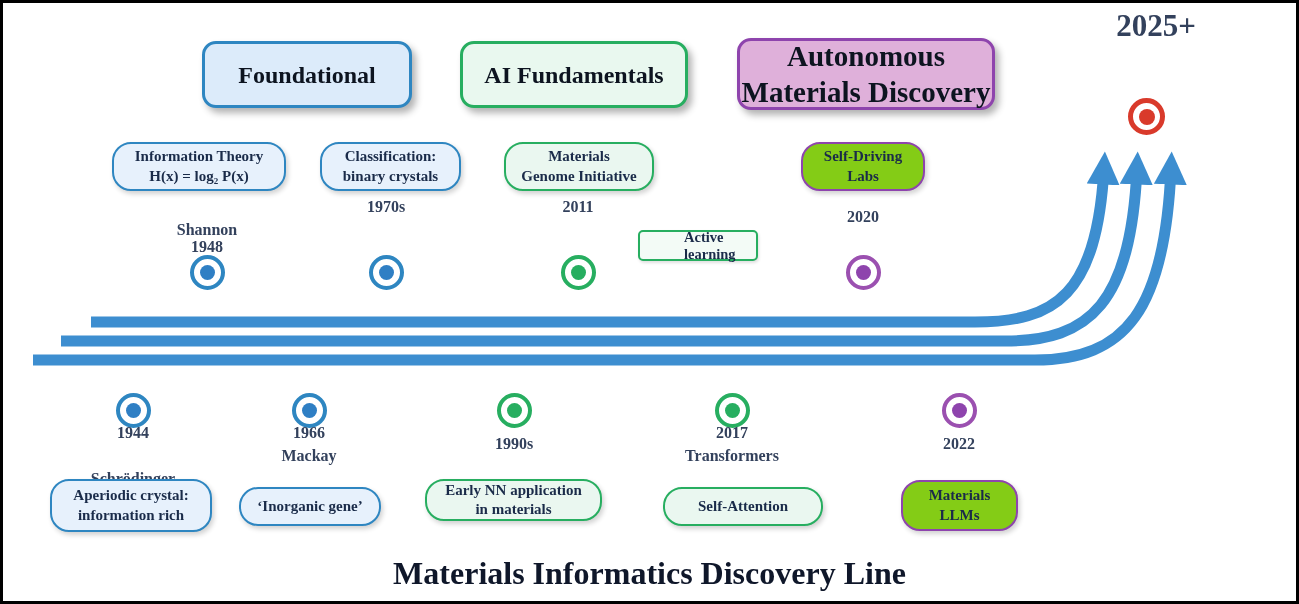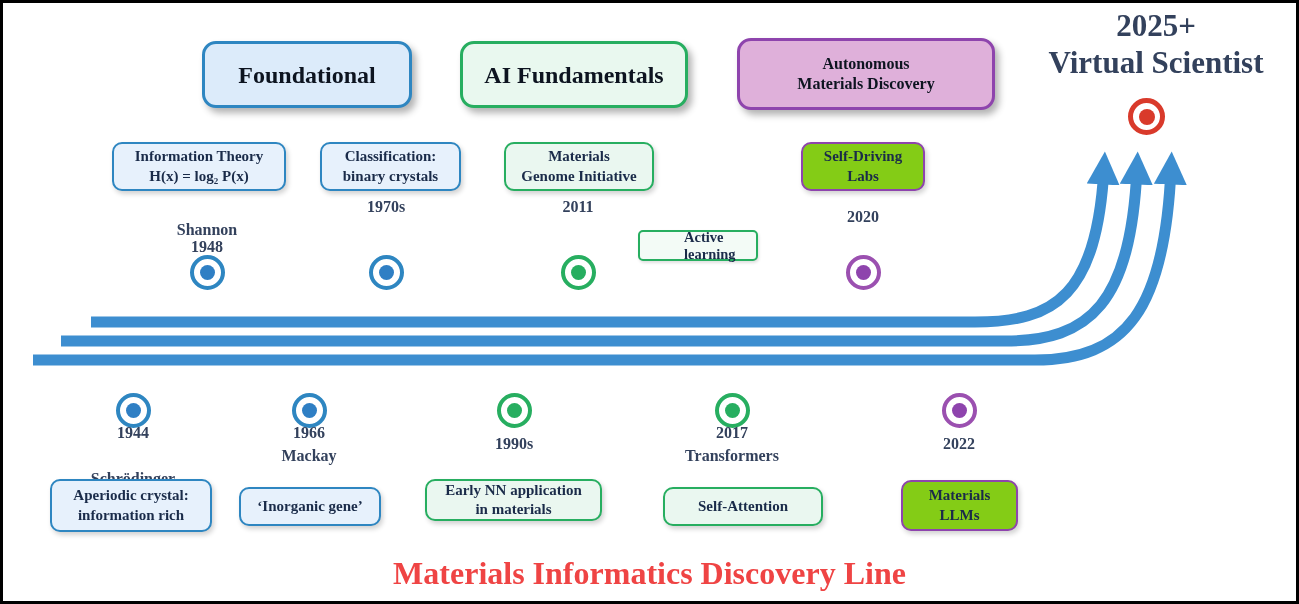--- a/index.html
+++ b/index.html
@@ -10,21 +10,21 @@
   }
   .canvas {
     position:relative; width:1299px; height:604px; background:#fff;
     border:3px solid #000; overflow:hidden;
     font-family:"Liberation Serif", serif;
   }
   svg.arrows { position:absolute; left:0; top:0; }
   .ebox {
     position:absolute; display:flex; flex-direction:column;
     justify-content:center; align-items:center; text-align:center;
-    font-weight:700; border-radius:10px; line-height:1.3;
+    font-weight:700; border-radius:19px; line-height:1.3;
   }
   .header-box { font-size:24px; border-radius:14px; line-height:1.25;
     box-shadow:4px 5px 7px rgba(0,0,0,.30); color:#0d1420; }
   .small-box { font-size:15px; box-shadow:2px 3px 5px rgba(0,0,0,.18); color:#1a2b49; }
   .blue-box   { border:2px solid var(--blue);   background:#e7f1fc; }
   .green-box  { border:2px solid var(--green);  background:#eaf7f0; }
   .purple-box { border:2px solid var(--purple); background:#84cc16; }
   .header-box.blue-box   { border-width:3px; background:#dcebfa; }
   .header-box.green-box  { border-width:3px; background:#e9f8ef; }
   .header-box.purple-box { border-width:3px; background:#dfb0da; }
@@ -38,21 +38,21 @@
     display:flex; align-items:center; justify-content:center; }
   .ring .dot { width:15px; height:15px; border-radius:50%; }
   .ring-blue   { border-color:var(--blue); }    .ring-blue .dot   { background:#2f7fc4; }
   .ring-green  { border-color:var(--green); }   .ring-green .dot  { background:var(--green); }
   .ring-purple { border-color:#9b50b0; }        .ring-purple .dot { background:var(--purple); }
   .ring-red    { border-width:5px; border-color:var(--target_red); }
   .ring-red .dot { width:16px; height:16px; background:var(--target_red); }
   .future { position:absolute; text-align:center; font-weight:700;
     font-size:31px; color:var(--dark_text); line-height:1.18; }
   .title { position:absolute; left:50%; transform:translateX(-50%);
-    font-weight:700; font-size:32px; color:#ef4444; white-space:nowrap; }
+    font-weight:700; font-size:32px; color:#0f172a; white-space:nowrap; }
 </style>
 </head>
 <body>
 
 <div class="canvas">
 
   <svg class="arrows" width="1299" height="604" viewBox="0 0 1299 604">
     <defs>
       <marker id="ah" viewBox="0 0 3 3" markerWidth="3" markerHeight="3" refX="1.5" refY="1.5" orient="auto">
         <path d="M0,0 L3,1.5 L0,3 Z" style="fill:var(--arrow_blue)"></path>
@@ -62,28 +62,27 @@
     <path d="M 58 338 H 1002 C 1087 338 1128 300 1134 165" fill="none" style="stroke:var(--arrow_blue)" stroke-width="11" marker-end="url(#ah)"></path>
     <path d="M 30 357 H 1032 C 1122 357 1162 308 1168 165" fill="none" style="stroke:var(--arrow_blue)" stroke-width="11" marker-end="url(#ah)"></path>
   </svg>
 
   <div class="ebox header-box green-box" style="left:457px; top:38px; width:228px; height:67px;">
     <span>AI Fundamentals</span>
   </div>
   <div class="ebox header-box blue-box" style="left:199px; top:38px; width:210px; height:67px;">
     <span>Foundational</span>
   </div>
-  <div class="ebox header-box purple-box" style="left:734px; top:35px; width:258px; height:72px; font-size:16px;">
+  <div class="ebox header-box purple-box" style="left:734px; top:35px; width:258px; height:72px; font-size:29px;">
     <span>Autonomous</span>
     <span>Materials Discovery</span>
   </div>
 
   <div class="future" style="left:1018px; top:5px; width:270px;">
     <div>2025+</div>
-    <div>Virtual Scientist</div>
   </div>
   <div class="ring ring-red" style="left:1125px; top:95px;">
     <div class="dot"></div>
   </div>
 
   <div class="ebox small-box blue-box" style="left:109px; top:139px; width:174px; height:49px;">
     <span>Information Theory</span>
     <span>H(x) = log₂ P(x)</span>
   </div>
   <div class="lbl" style="left:204px; top:195px;margin-top:40px;">1948</div>

